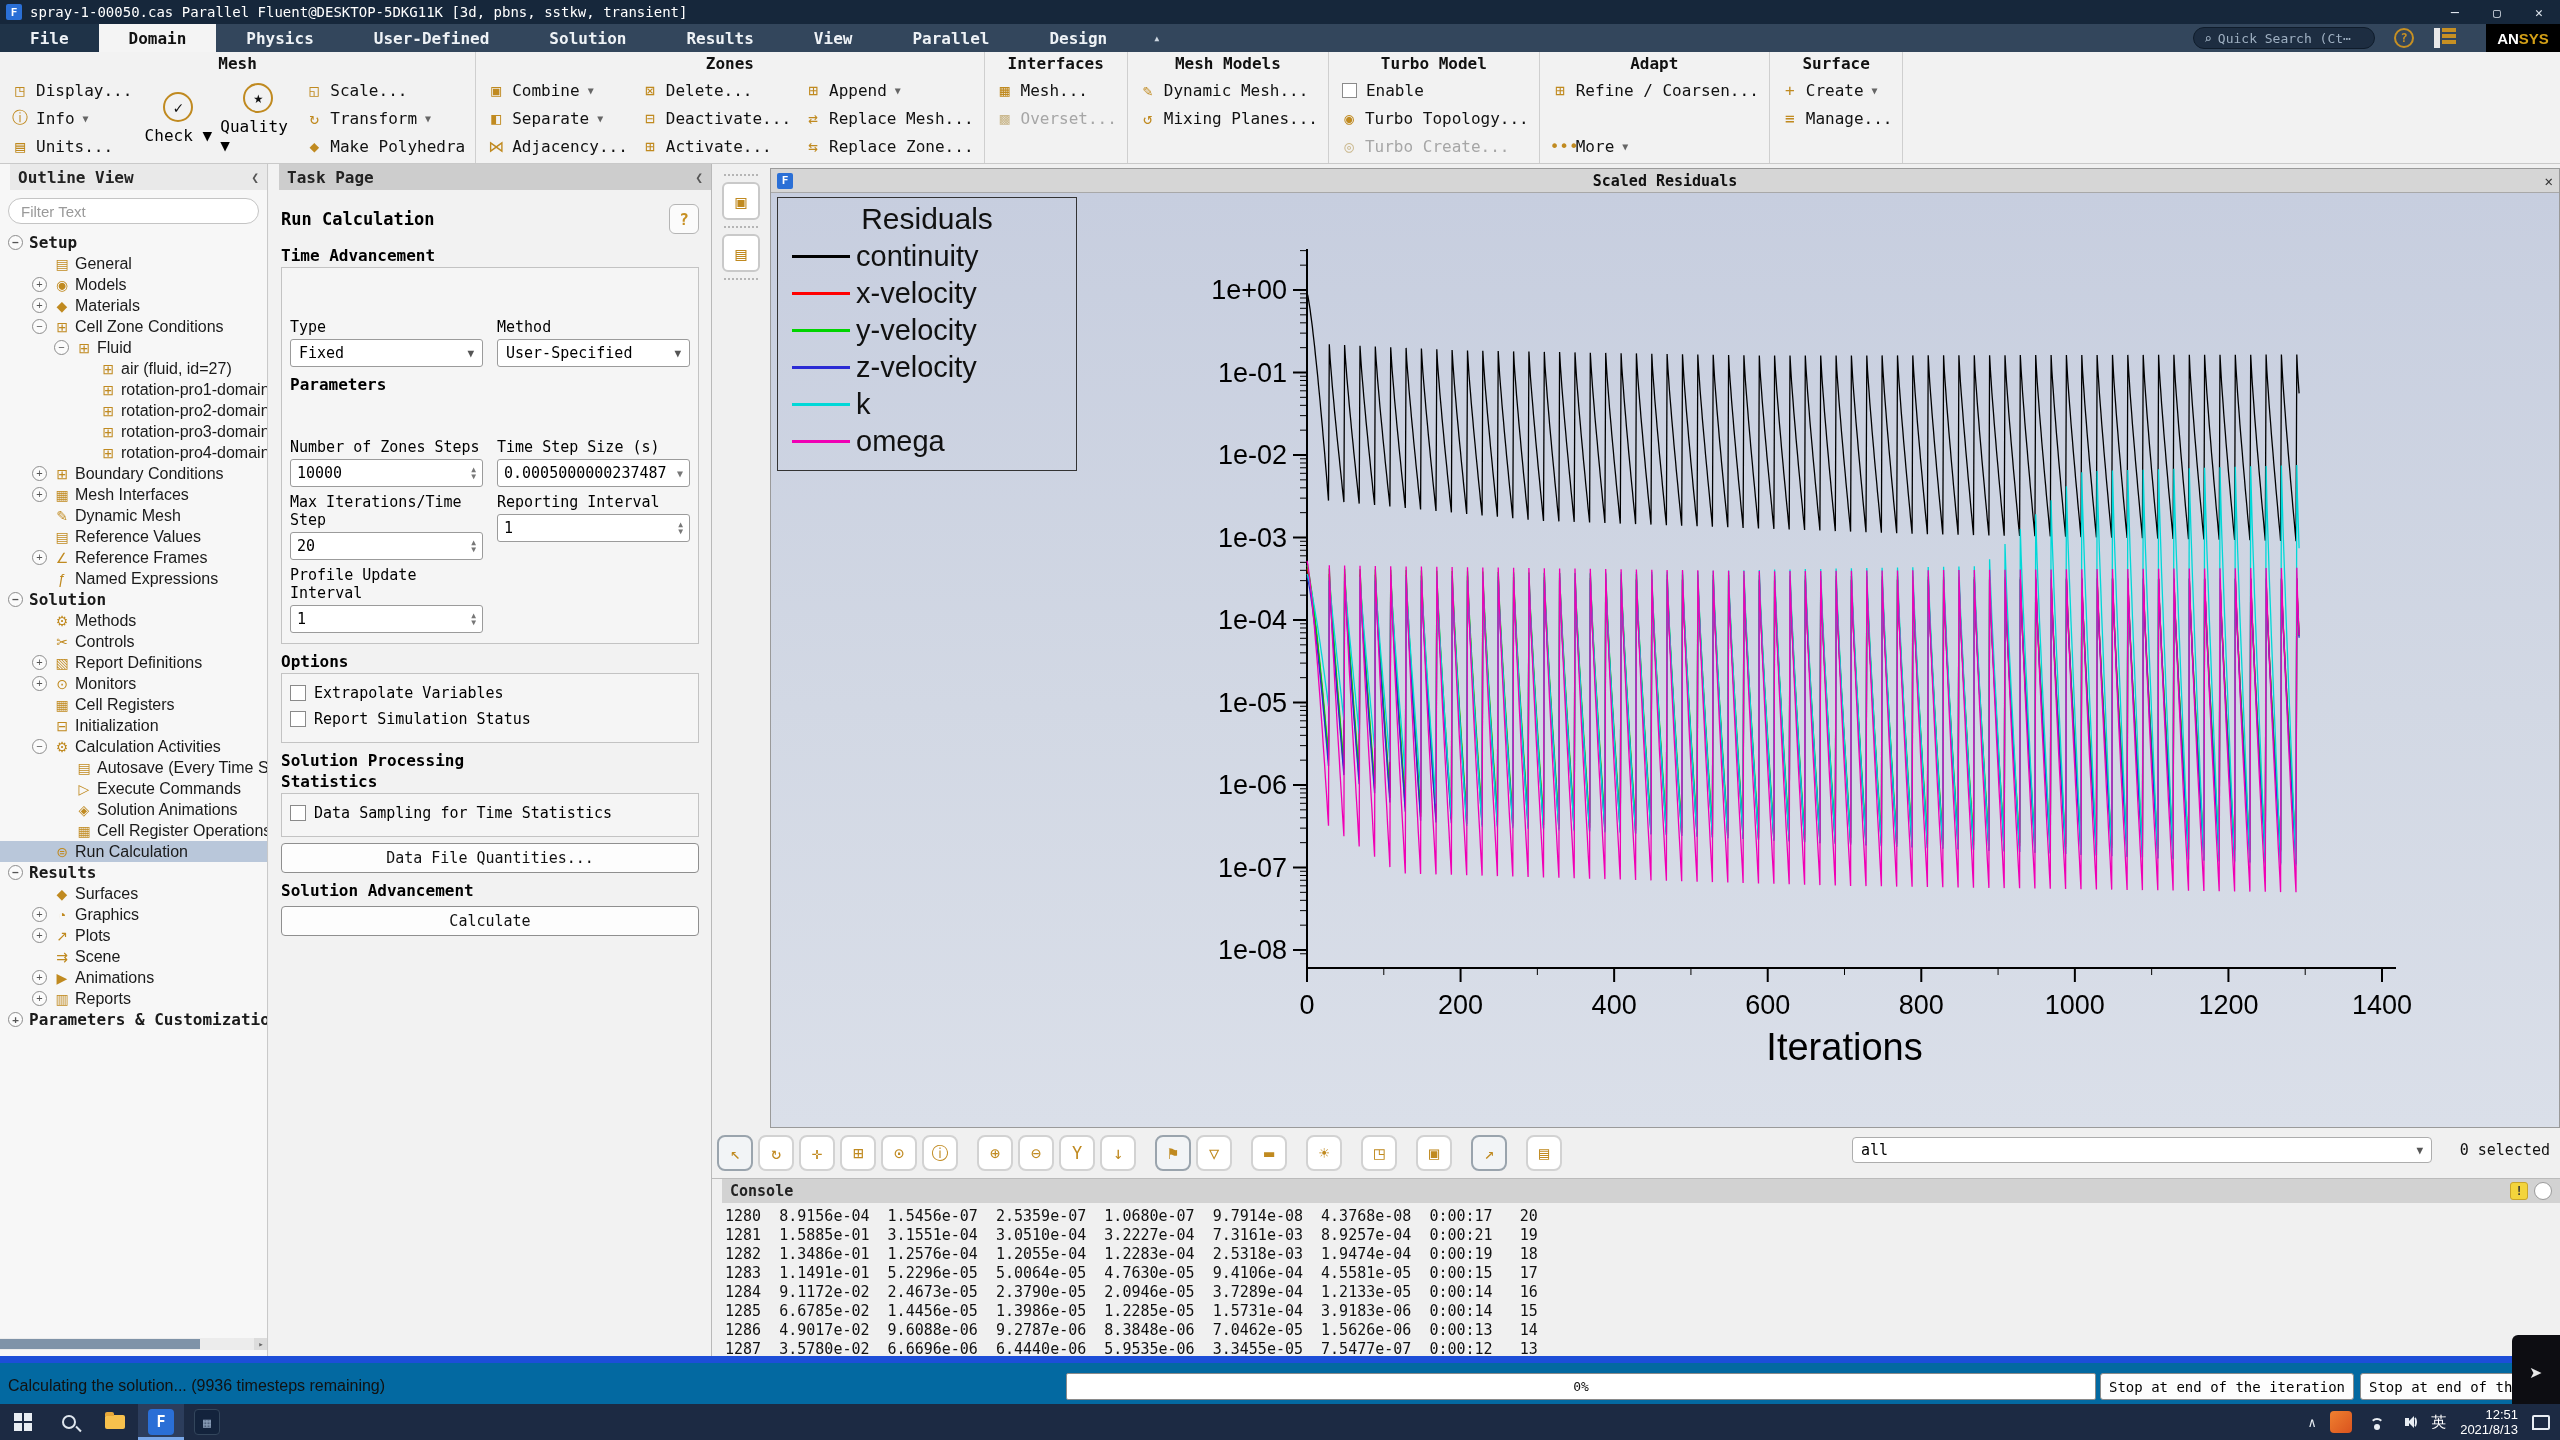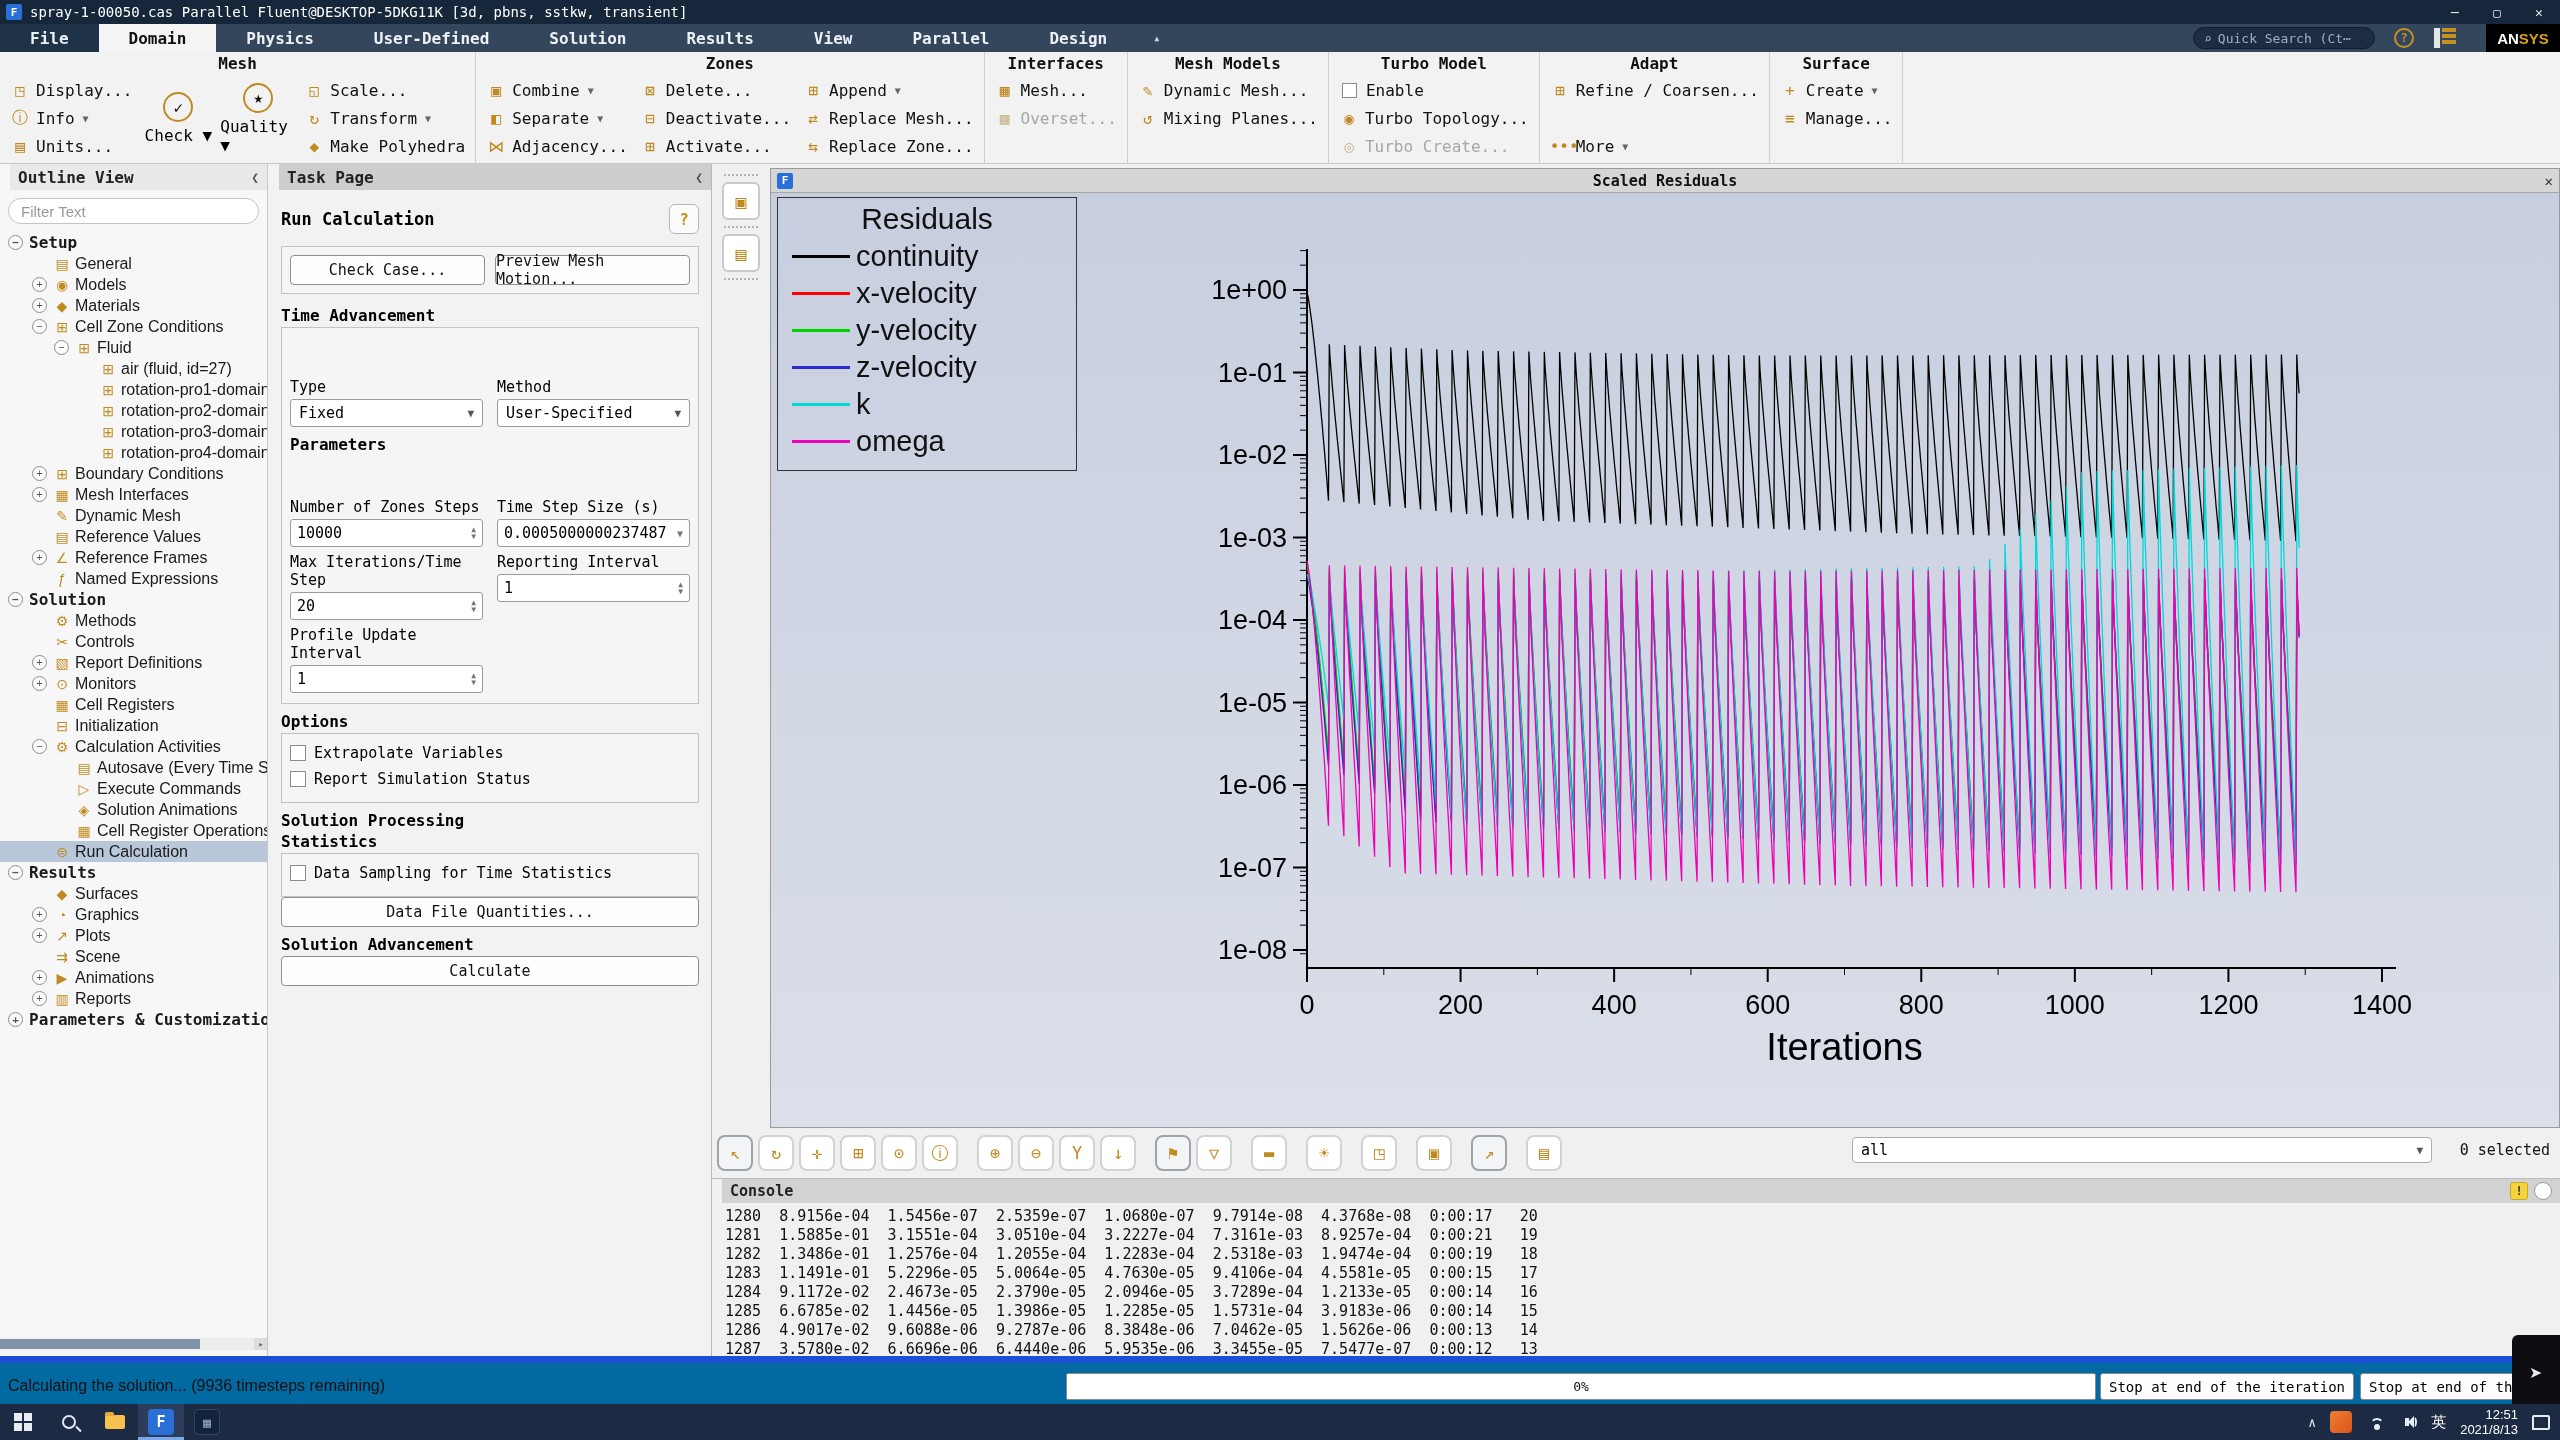--- a/index.html
+++ b/index.html
@@ -77,21 +77,21 @@
   .sec-label{ font-weight:bold; font-size:16px; margin:8px 0 2px; }
   .grp{ border:1px solid #c3c3c3; background:#f5f5f5; padding:6px 8px 10px; }
   .fld-grid{ display:grid; grid-template-columns:1fr 1fr; column-gap:14px; row-gap:2px;margin-top:40px; }
   .fld label{ display:block; font-size:15px; margin:4px 0 3px; }
   .inp{ height:28px; background:#fff; border:1px solid #9b9b9b; border-radius:3px; display:flex; align-items:center; padding:0 6px; font-size:15px; position:relative;}
   .inp .spin{ margin-left:auto; display:flex; flex-direction:column; color:#777; font-size:8px; line-height:7px; }
   .combo{ height:28px; background:#fff; border:1px solid #9b9b9b; border-radius:3px; display:flex; align-items:center; padding:0 8px; font-size:15px;}
   .combo .dd{ margin-left:auto; color:#555; font-size:11px; }
   .cb-row{ display:flex; align-items:center; gap:8px; height:26px; font-size:15px; }
   .cb{ width:16px; height:16px; border:1px solid #8a8a8a; background:#fff; flex:none;}
-  .wide-btn{ width:100%; }
+  .wide-btn{ width:100%; margin-top:6px; }
 
   
   .rightcol{ position:absolute; left:712px; top:164px; width:1848px; height:1192px; background:#f0f0f0; }
   .side-strip{ position:absolute; left:0; top:4px; width:58px; height:400px; }
   .dots{ width:34px; margin:6px auto; border-top:2px dotted #b5b5b5; }
   .side-btn{ width:38px; height:38px; margin:2px auto; border:2px solid #c9c9c9; border-radius:6px; background:#fff;
              display:flex; align-items:center; justify-content:center; color:#c08a20; font-size:18px; }
   .gfx{ position:absolute; left:58px; top:4px; width:1790px; height:960px; border:1px solid #9a9a9a; background:#d2d8e4; }
   .gfx-titlebar{ height:24px; background:#d6d6d6; border-bottom:1px solid #a8a8a8; display:flex; align-items:center; padding:0 6px; }
   .gfx-title{ position:absolute; left:0; right:0; text-align:center; font-size:15px; font-weight:bold; color:#111; pointer-events:none;}
@@ -596,24 +596,20 @@
   <div class="taskpage">
     <div class="pane-hdr">
       <span>Task Page</span>
       <span class="collapse">❮</span>
     </div>
     <div class="tp-body">
       <div class="tp-title-row">
         <span class="tp-title">Run Calculation</span>
         <span class="tp-help">?</span>
       </div>
-      <div class="tp-btnrow" id="tp-top-btns">
-          <div class="btn">Check Case...</div>
-          <div class="btn">Preview Mesh Motion...</div>
-        </div>
 
       <div class="sec-label">Time Advancement</div>
       <div class="grp">
         <div class="fld-grid">
           <div class="fld">
             <label>Type</label>
             <div class="combo">
               <span>Fixed</span>
                 <span class="dd">▼</span>
             </div>

